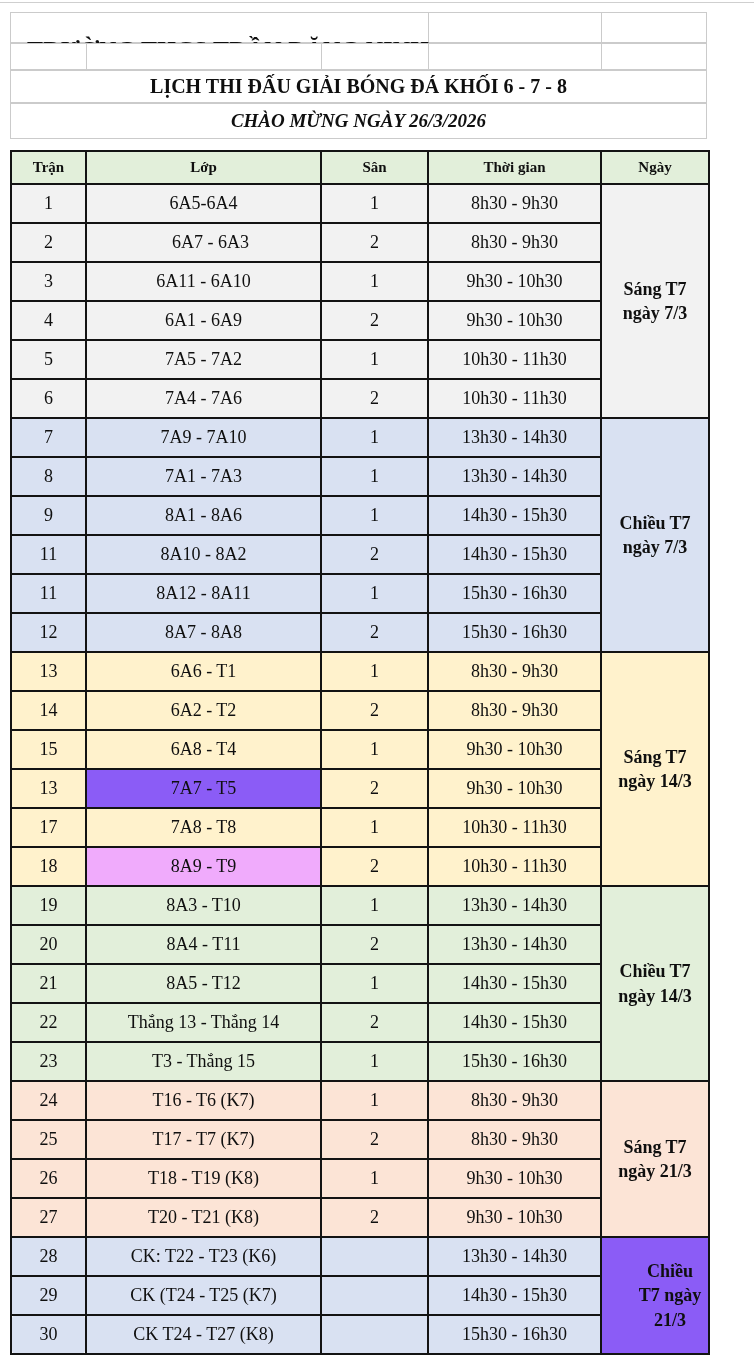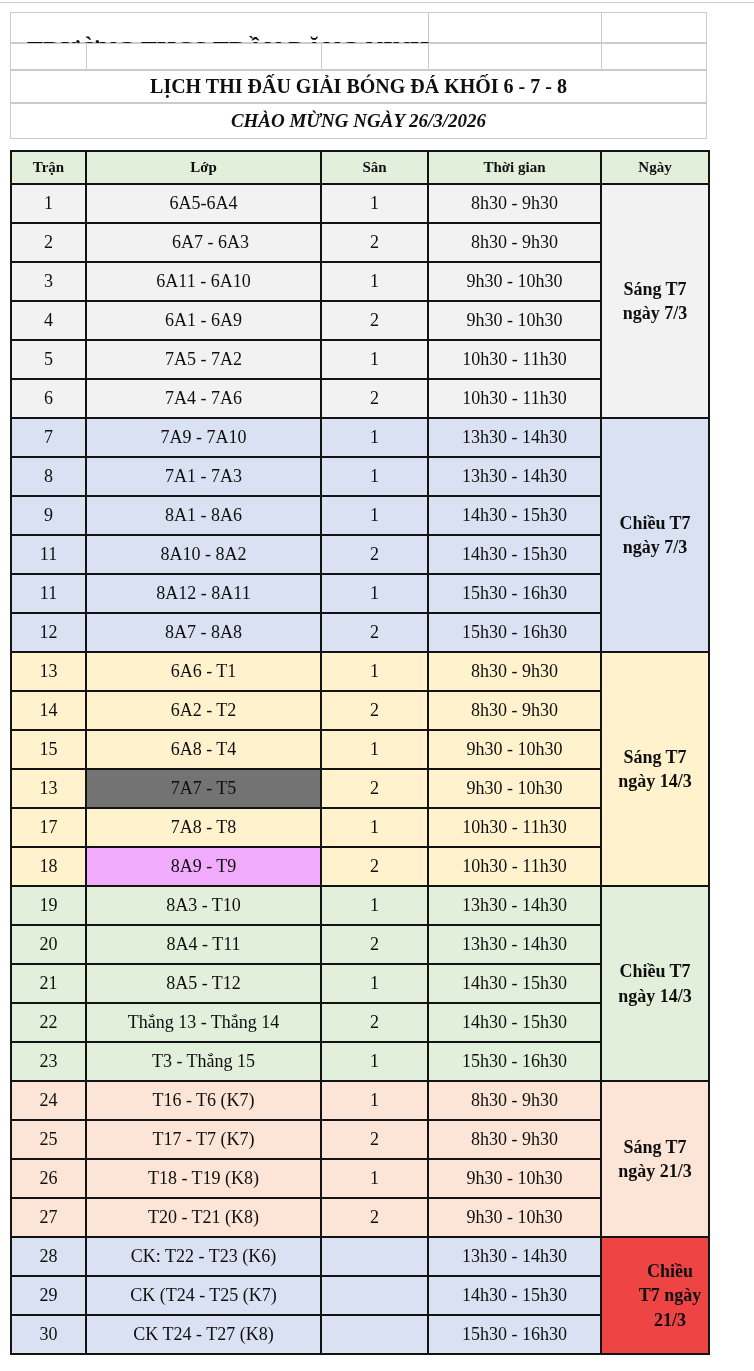--- a/index.html
+++ b/index.html
@@ -158,21 +158,21 @@
         <td style="background: rgb(255, 242, 204);">8h30 - 9h30</td>
       </tr>
       <tr>
         <td style="background: rgb(255, 242, 204);">15</td>
         <td style="background: rgb(255, 242, 204);">6A8 - T4</td>
         <td style="background: rgb(255, 242, 204);">1</td>
         <td style="background: rgb(255, 242, 204);">9h30 - 10h30</td>
       </tr>
       <tr>
         <td style="background: rgb(255, 242, 204);">13</td>
-        <td style="background: #737373;">7A7  - T5</td>
+        <td style="background: #8b5cf6;">7A7  - T5</td>
         <td style="background: rgb(255, 242, 204);">2</td>
         <td style="background: rgb(255, 242, 204);">9h30 - 10h30</td>
       </tr>
       <tr>
         <td style="background: rgb(255, 242, 204);">17</td>
         <td style="background: rgb(255, 242, 204);">7A8 - T8</td>
         <td style="background: rgb(255, 242, 204);">1</td>
         <td style="background: rgb(255, 242, 204);">10h30 - 11h30</td>
       </tr>
       <tr>
@@ -235,21 +235,21 @@
         <td style="background: rgb(252, 228, 214);">27</td>
         <td style="background: rgb(252, 228, 214);">T20 - T21 (K8)</td>
         <td style="background: rgb(252, 228, 214);">2</td>
         <td style="background: rgb(252, 228, 214);">9h30 - 10h30</td>
       </tr>
       <tr>
         <td style="background: rgb(217, 225, 242);">28</td>
         <td style="background: rgb(217, 225, 242);">CK: T22 - T23 (K6)</td>
         <td style="background: rgb(217, 225, 242);"></td>
         <td style="background: rgb(217, 225, 242);">13h30 - 14h30</td>
-        <td class="day" rowspan="3" style="background: #ef4444; padding-left: 36px;">Chiều T7 ngày 21/3</td>
+        <td class="day" rowspan="3" style="background: #8b5cf6; padding-left: 36px;">Chiều T7 ngày 21/3</td>
       </tr>
       <tr>
         <td style="background: rgb(217, 225, 242);">29</td>
         <td style="background: rgb(217, 225, 242);">CK (T24 - T25 (K7)</td>
         <td style="background: rgb(217, 225, 242);"></td>
         <td style="background: rgb(217, 225, 242);">14h30 - 15h30</td>
       </tr>
       <tr>
         <td style="background: rgb(217, 225, 242); border-radius: 6px;">30</td>
         <td style="background: rgb(217, 225, 242);">CK T24 - T27 (K8)</td>

